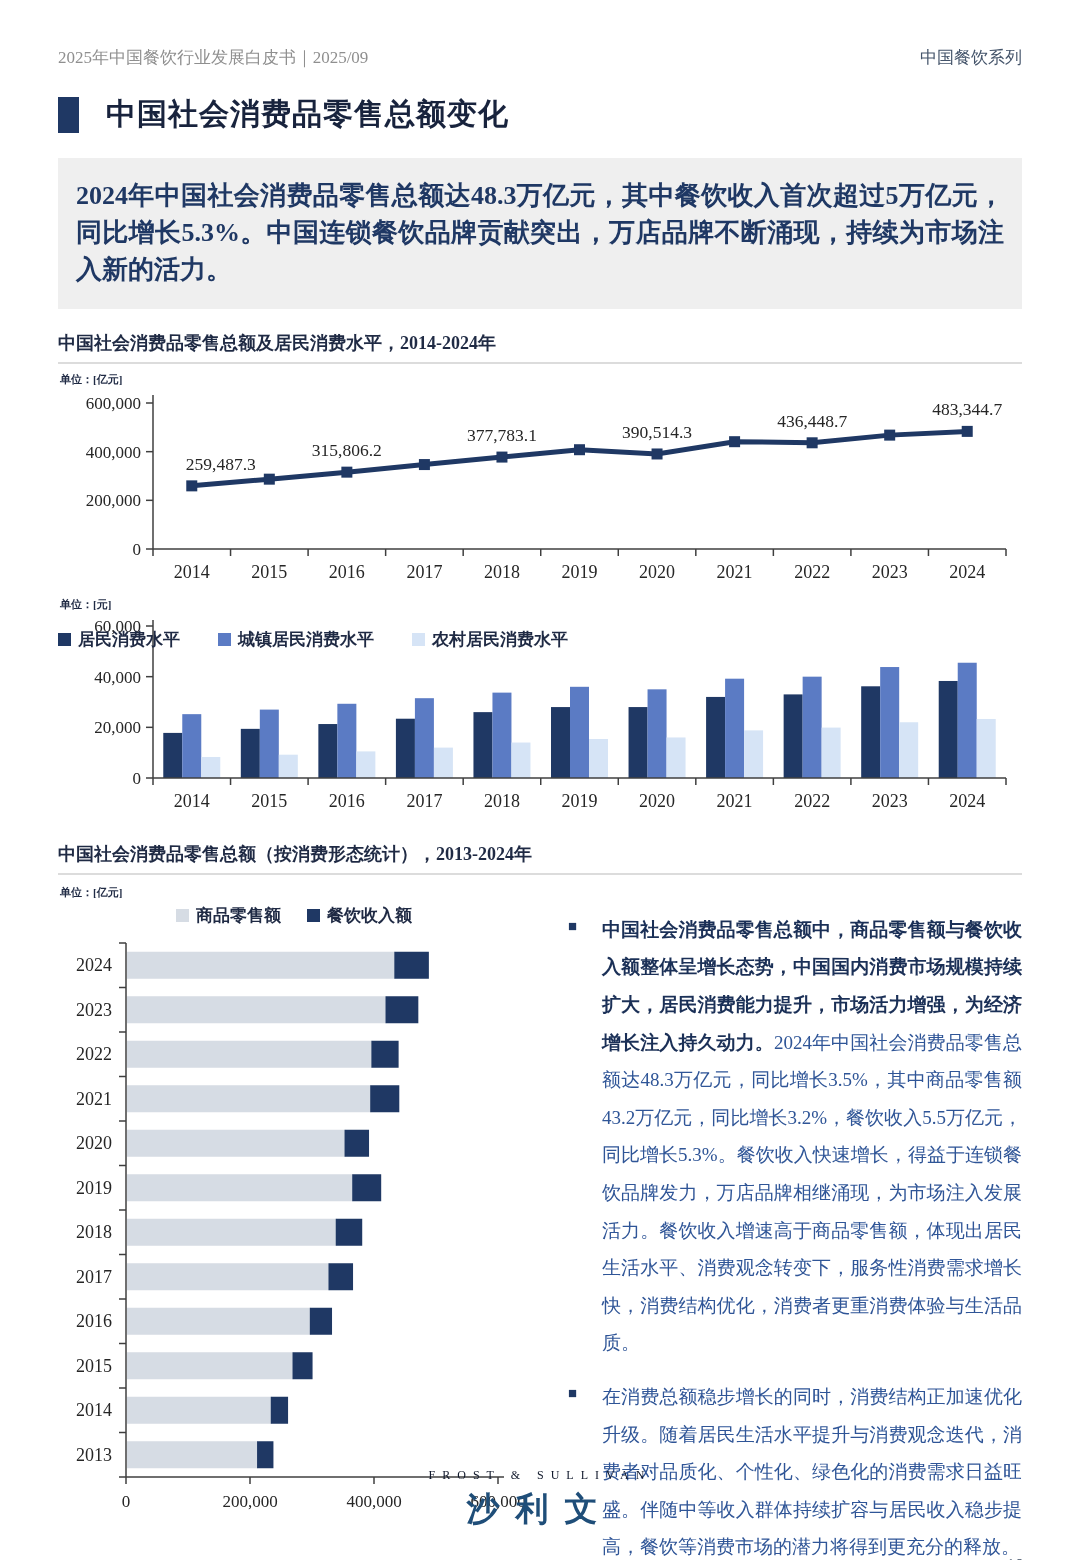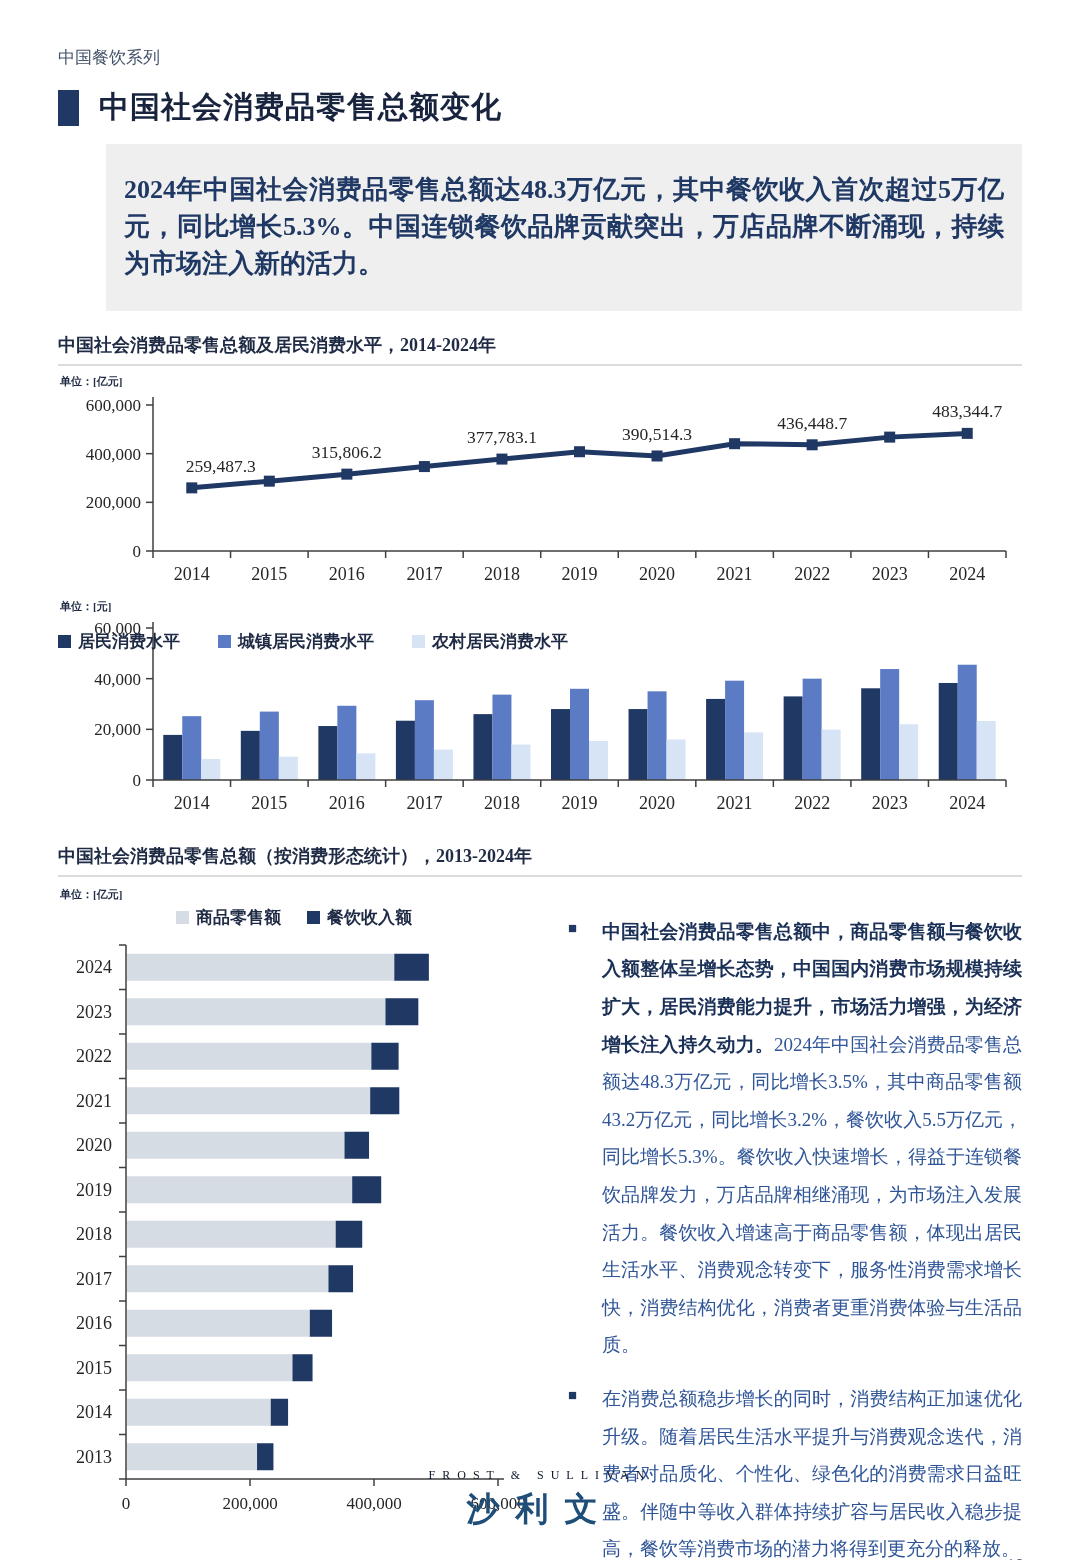--- a/index.html
+++ b/index.html
@@ -6,24 +6,24 @@
   .page{
     position:relative;width:1080px;height:1560px;box-sizing:border-box;
     padding:46px 58px 0 58px;background:#fff;
     font-family:"Liberation Serif","DejaVu Serif",serif;color:#1F2A44;
     overflow:hidden;
   }
   .hdr{display:flex;justify-content:space-between;font-size:17px;color:#8F8F8F;}
   .hdr .right{color:#44546A;}
   .title-row{display:flex;align-items:center;margin-top:14px;}
   .title-sq{width:21px;height:36px;background:#1F3864;margin-right:16px;flex:0 0 auto;}
-  .title-row h1{margin:4px;font-size:30px;font-weight:bold;color:#18233D;letter-spacing:1px;}
+  .title-row h1{margin:11px;font-size:30px;font-weight:bold;color:#18233D;letter-spacing:1px;}
   .intro{
-    margin-top:12px;background:#EFEFEF;padding:28px 18px;
-    font-size:26px;font-weight:bold;color:#1F3864;line-height:1.42;text-align:justify;margin-left:48px;
+    margin-top:12px;background:#EFEFEF;padding:20px 18px;
+    font-size:26px;font-weight:bold;color:#1F3864;line-height:1.42;text-align:justify;
   }
   .sec-title{margin-top:22px;font-size:18px;font-weight:bold;color:#1F2A44;}
   .divider{border-top:2px solid #DCDCDC;margin:7px 0 8px 0;}
   .unit{font-size:11px;font-weight:bold;color:#1F2A44;margin:2px 0 0 2px;}
   svg{display:block;}
   .chart-wrap{position:relative;}
   .legend{display:flex;gap:38px;font-size:17px;font-weight:bold;color:#1F2A44;align-items:center;}
   .legend-center{position:absolute;top:16px;left:0;right:0;justify-content:flex-start;}
   .legend .li{display:flex;align-items:center;}
   .legend .sw{display:inline-block;width:13px;height:13px;margin-right:7px;}
@@ -40,20 +40,21 @@
   .logo-top{font-size:12px;letter-spacing:7px;color:#0f172a;font-family:"Liberation Serif",serif;}
   .logo-main{font-size:33px;font-weight:bold;letter-spacing:16px;margin-top:4px;}
   .pagenum{position:absolute;right:56px;top:1556px;font-size:18px;color:#44546A;}
 </style>
 </head>
 <body>
 
 <div class="page">
 
   <div class="hdr">
+    <span class="left">2025年中国餐饮行业发展白皮书｜2025/09</span>
     <span class="right">中国餐饮系列</span>
   </div>
 
   <div class="title-row">
     <span class="title-sq"></span>
     <h1>中国社会消费品零售总额变化</h1>
   </div>
 
   <div class="intro">2024年中国社会消费品零售总额达48.3万亿元，其中餐饮收入首次超过5万亿元，同比增长5.3%。中国连锁餐饮品牌贡献突出，万店品牌不断涌现，持续为市场注入新的活力。</div>
 

